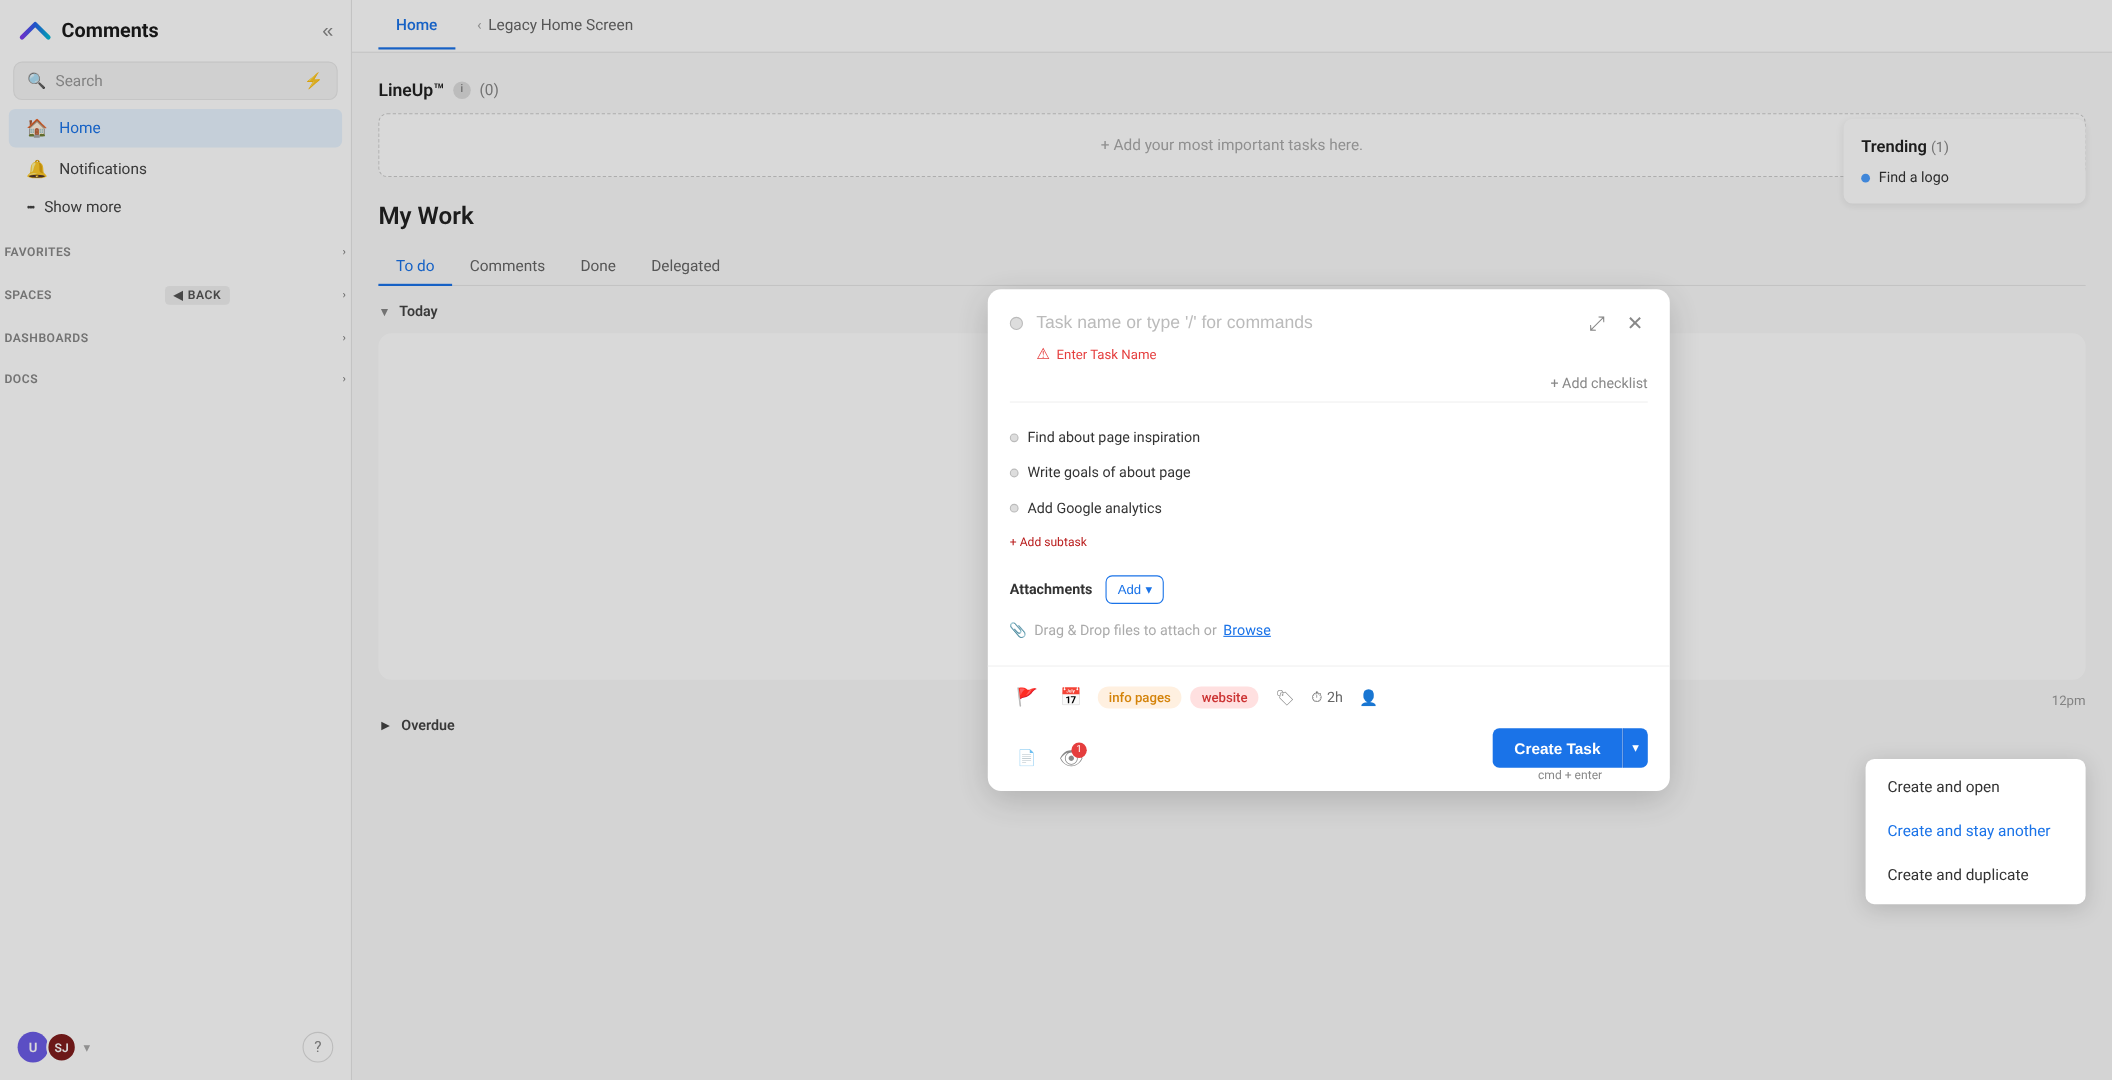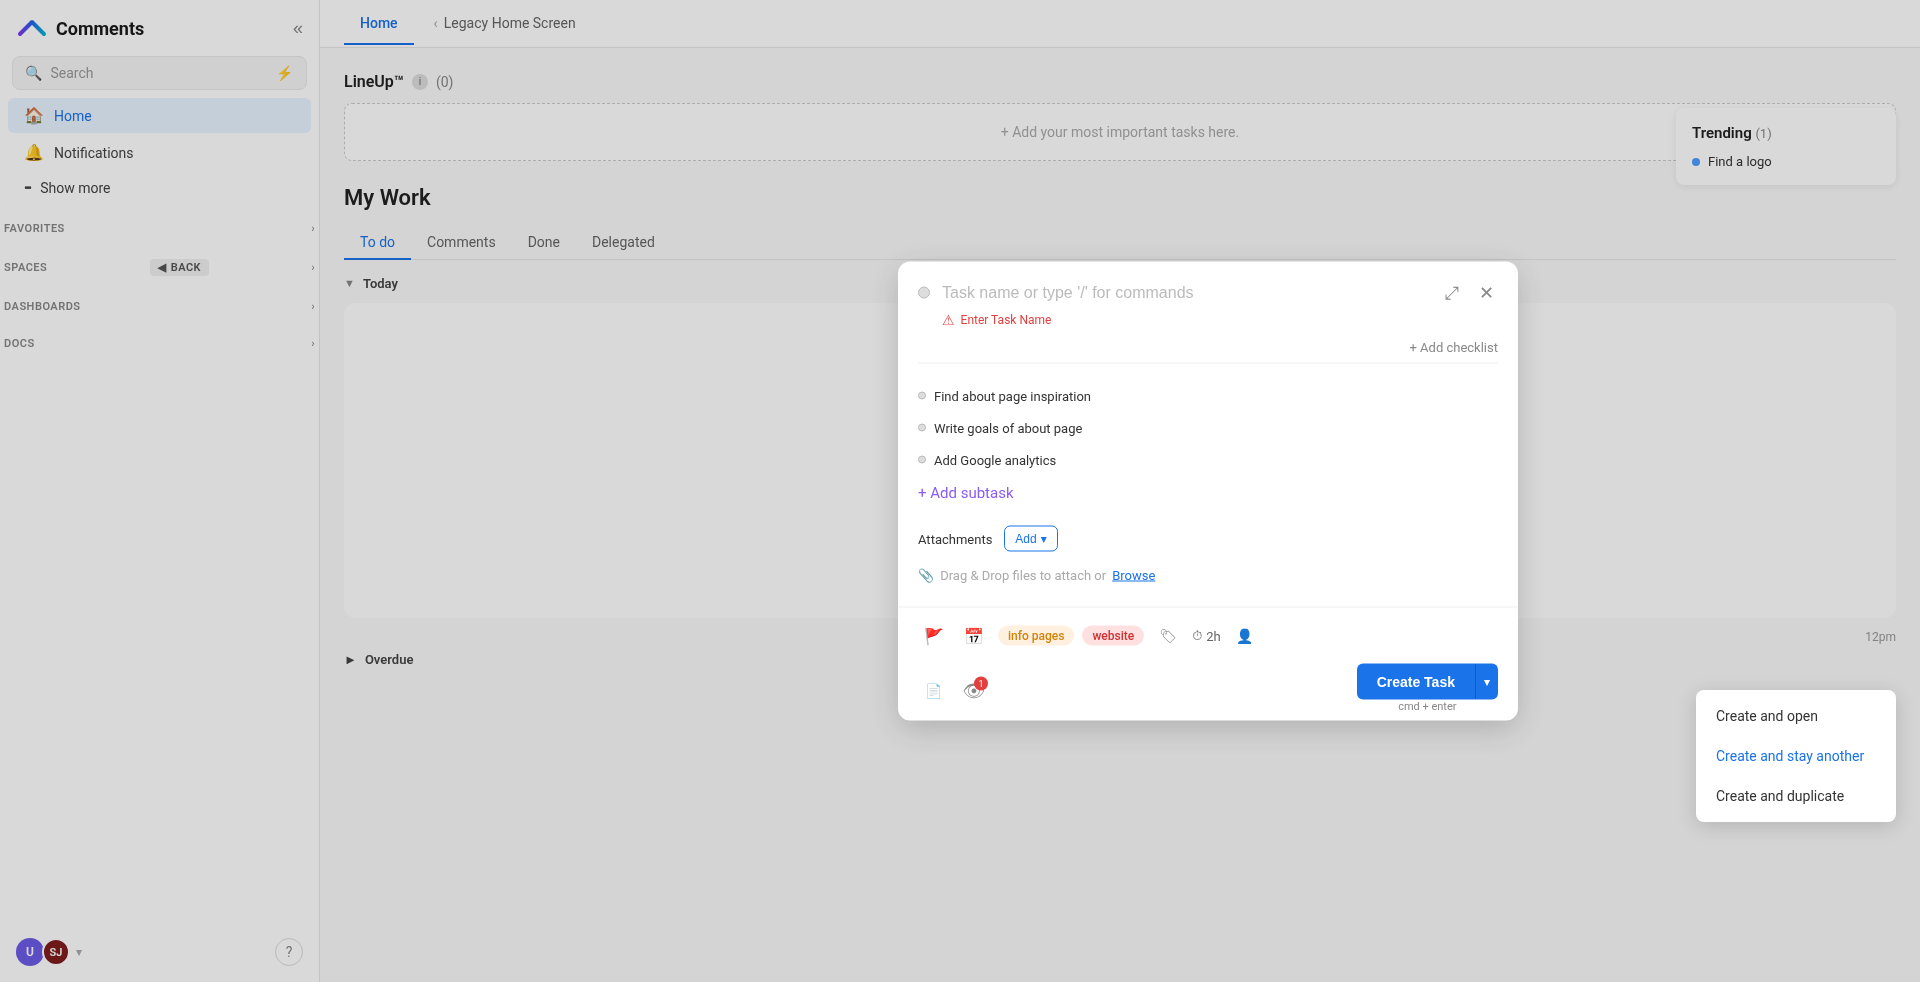--- a/index.html
+++ b/index.html
@@ -439,37 +439,37 @@
     }
     .subtask-btn {
       background: none;
       border: none;
       cursor: pointer;
       color: #aaa;
       font-size: 14px;
       padding: 2px;
     }
     .add-subtask {
-      font-size: 15px;
-      color: #8b5cf6;
+      font-size: 11px;
+      color: #b91c1c;
       cursor: pointer;
       margin-top: 8px;
     }
     .attachments-section {
       padding: 8px 20px 16px;
     }
     .attachments-header {
       display: flex;
       align-items: center;
       gap: 12px;
       margin-bottom: 8px;
     }
     .attachments-title {
       font-size: 13px;
-      font-weight: 400;
+      font-weight: 700;
       color: #333;
     }
     .add-btn {
       border: 1.5px solid #1a73e8;
       color: #1a73e8;
       background: none;
       border-radius: 6px;
       padding: 5px 10px;
       font-size: 12px;
       cursor: pointer;

